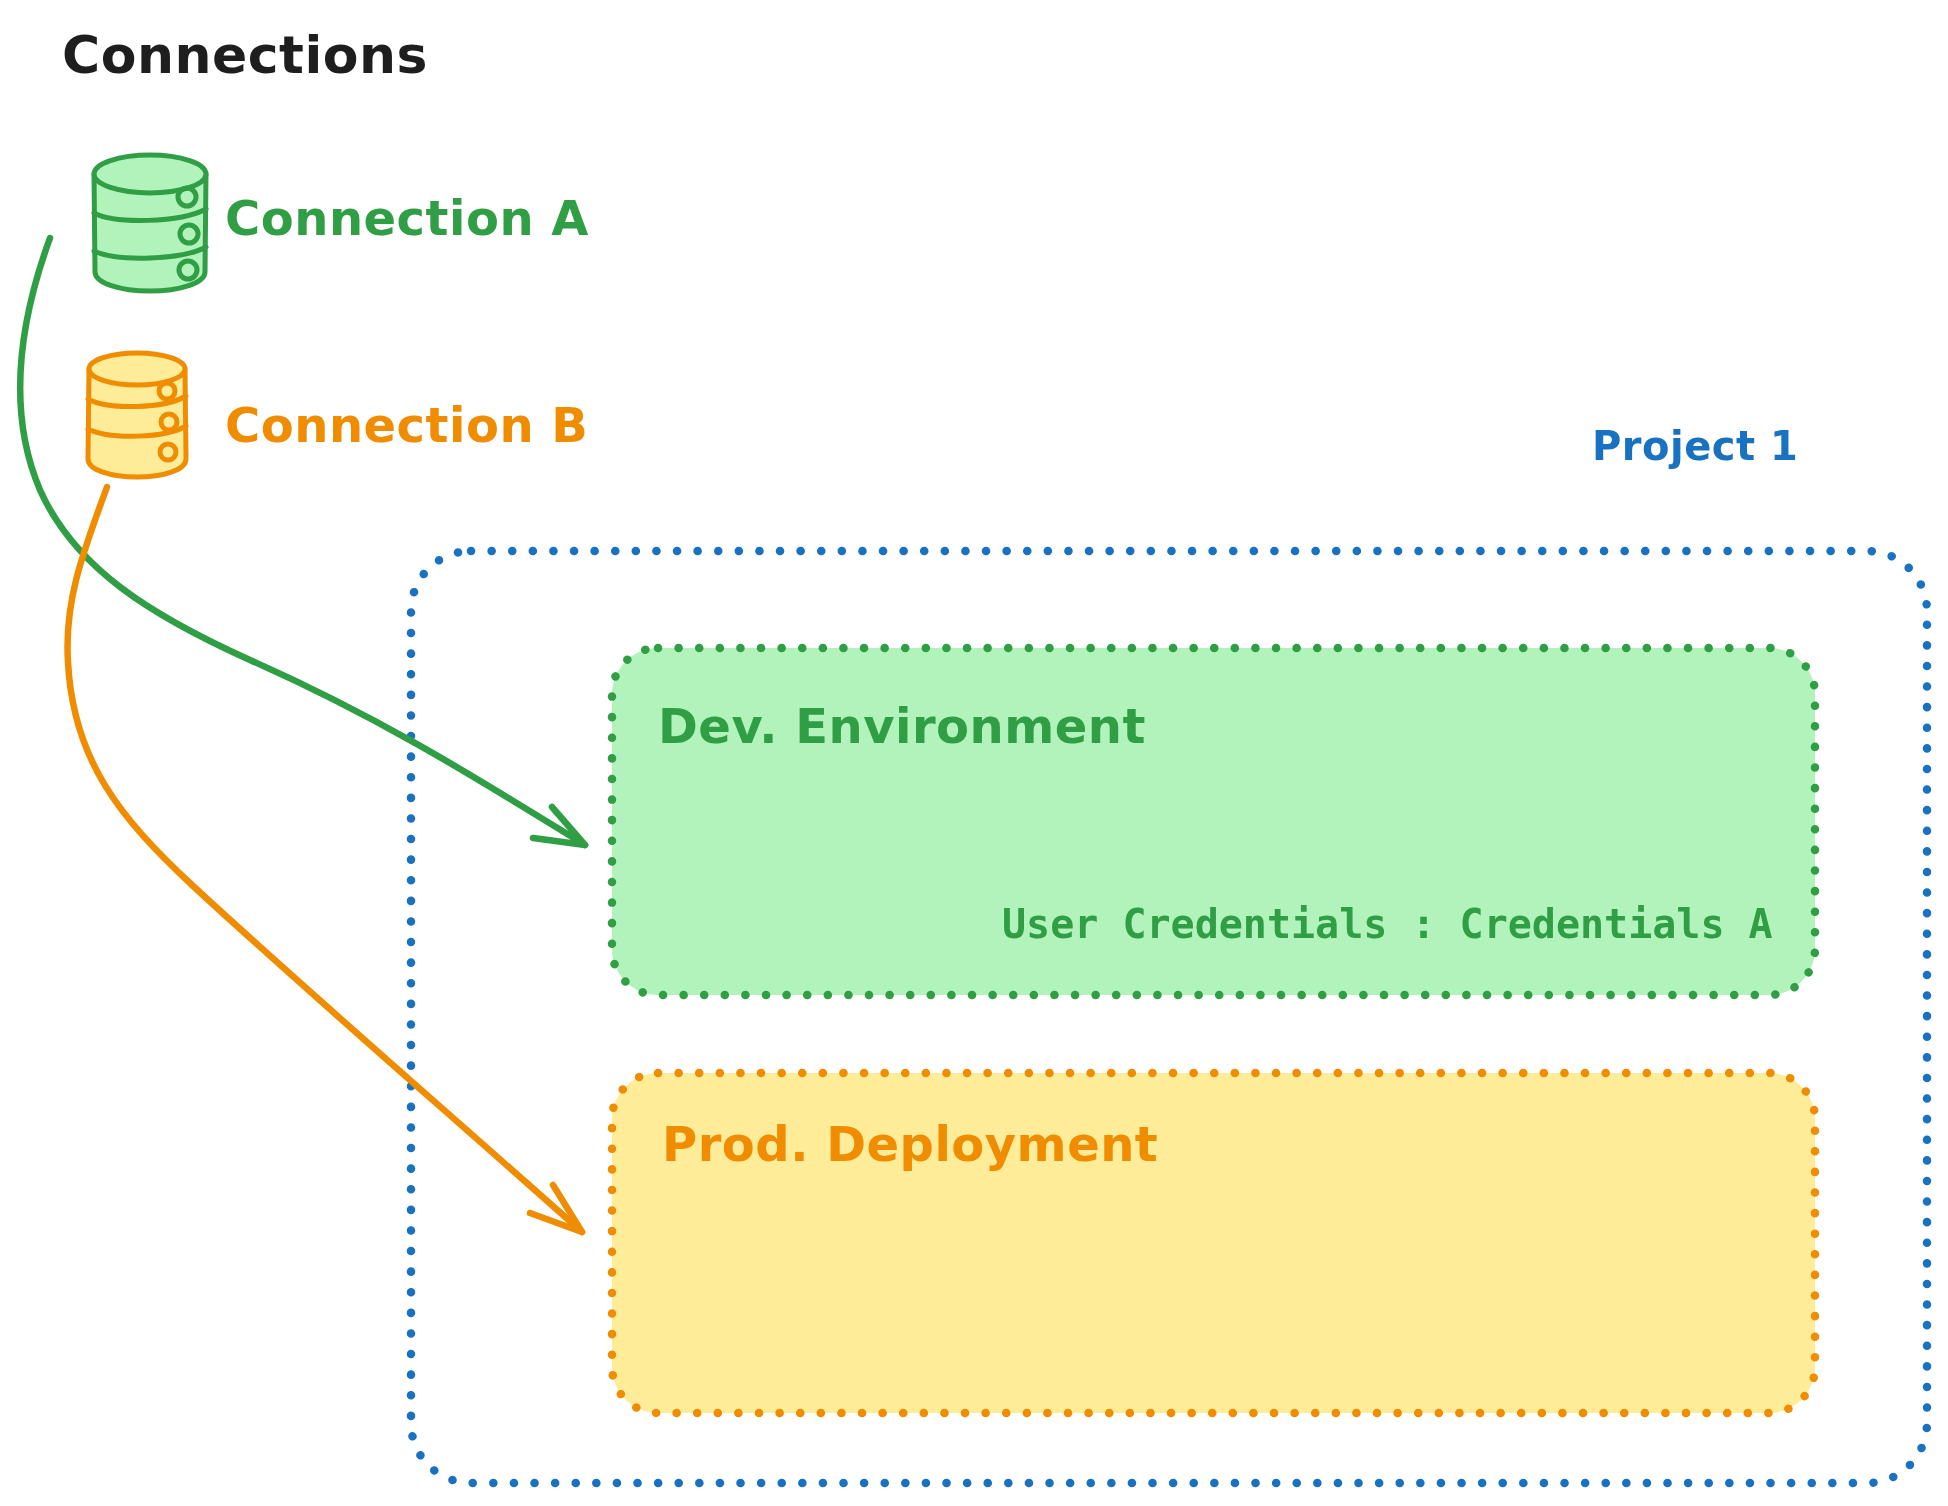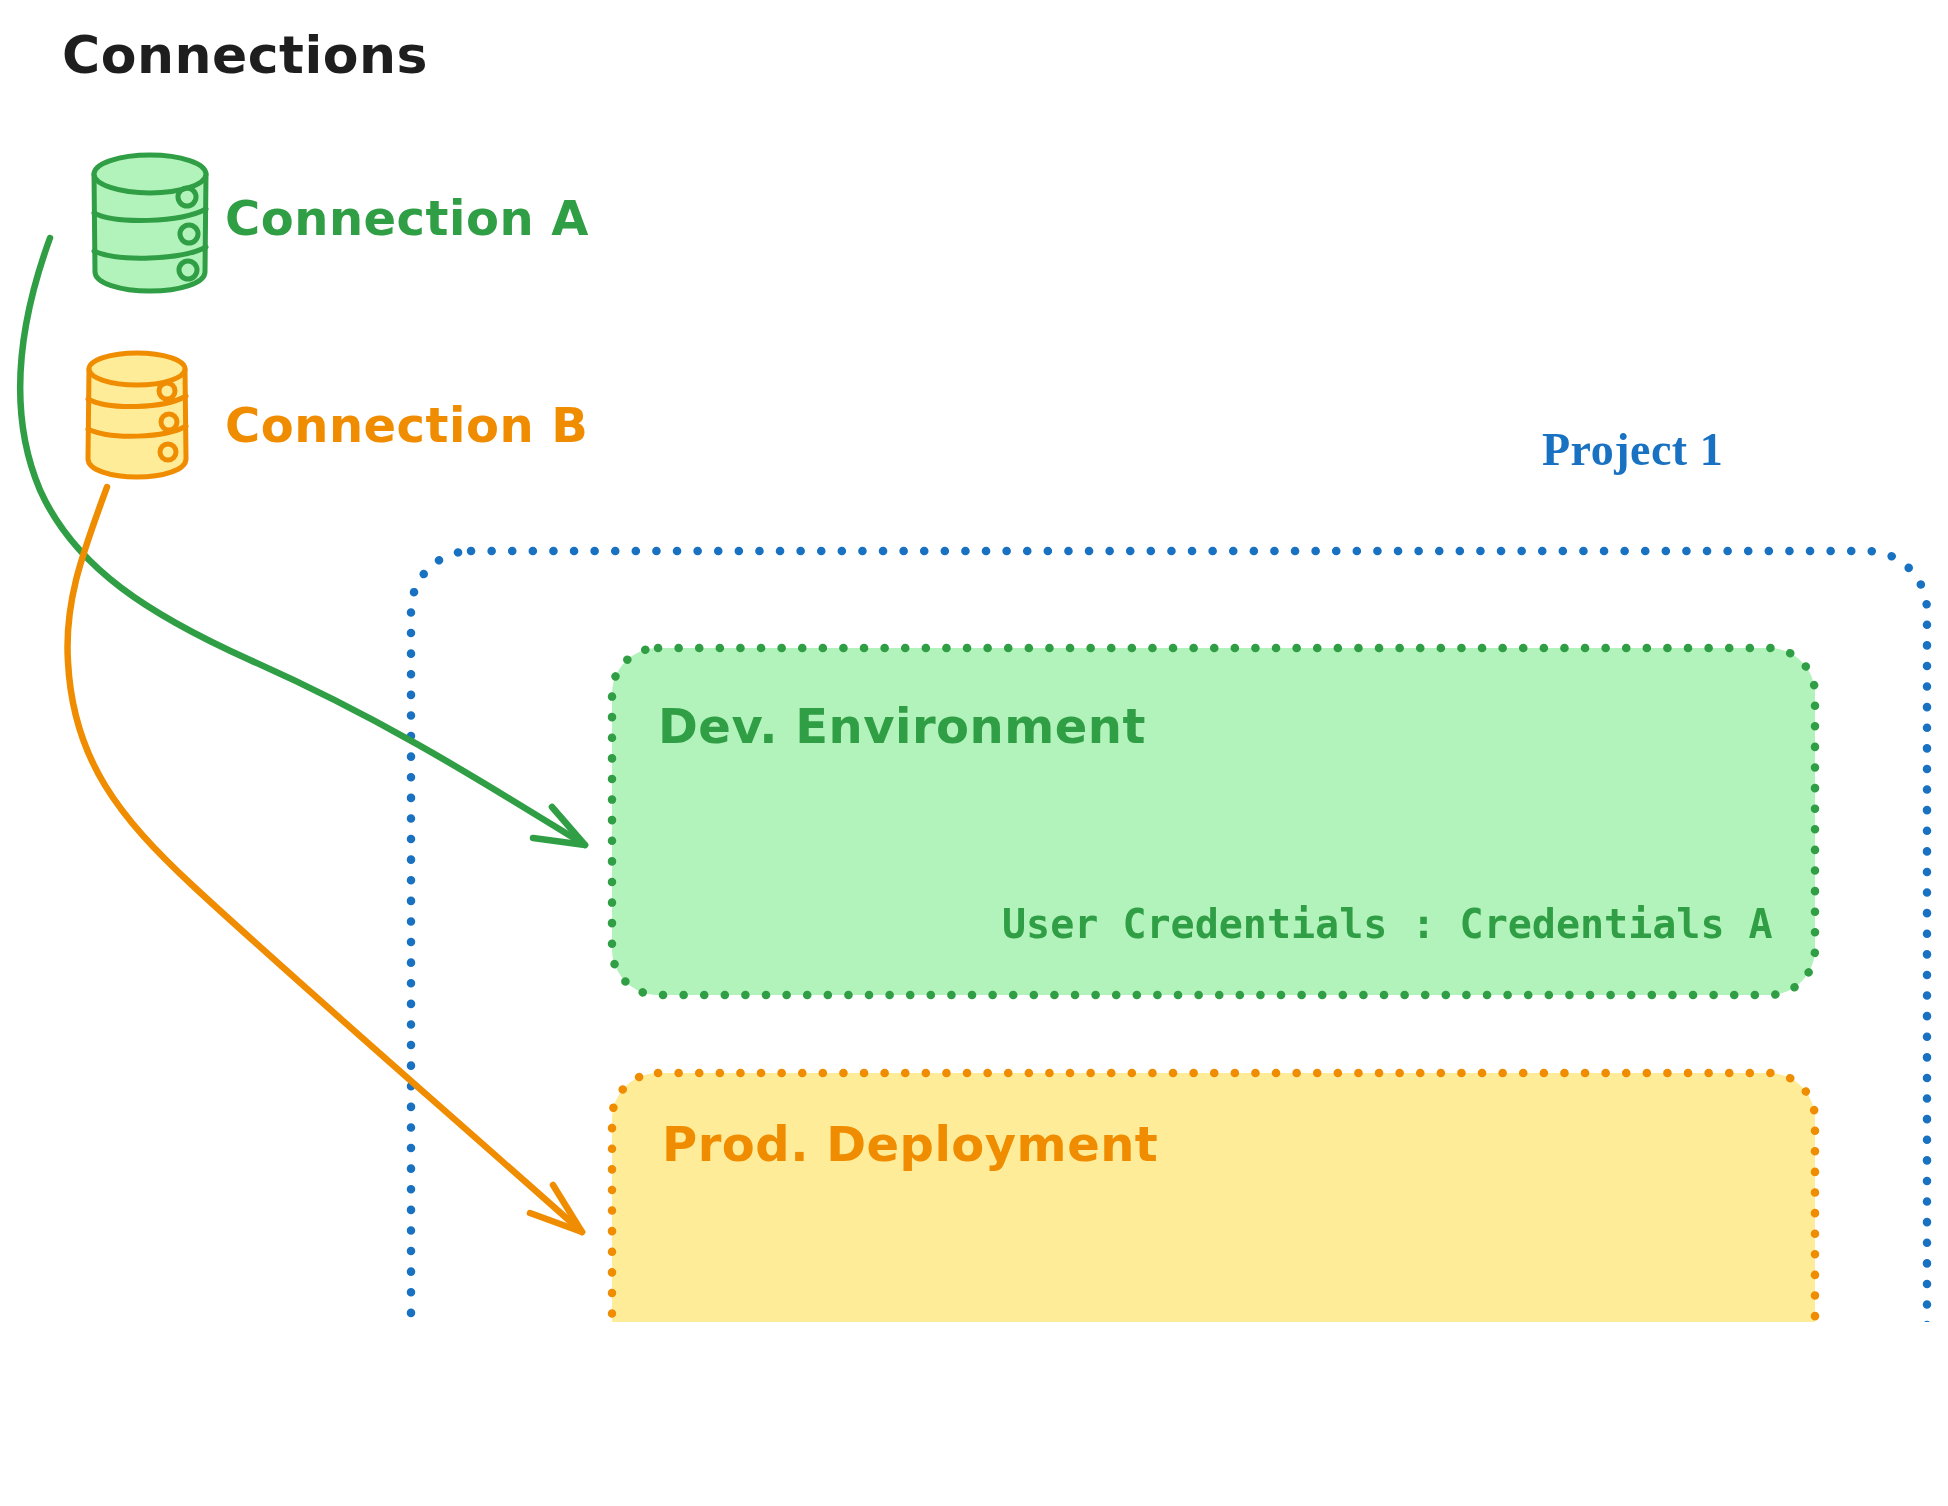--- a/index.html
+++ b/index.html
@@ -1,36 +1,36 @@
 <!DOCTYPE html>
 <html style="--ink: #1e1e1e; --blue: #1971c2; --green: #2f9e44; --green_fill: #b2f2bb; --orange: #f08c00; --orange_fill: #ffec99; --white: #ffffff;"><head>
 <meta charset="utf-8">
 <style>
   html,body{margin:0;padding:0;background:#ffffff;}
   .stage{
     position:relative;
-    width:1948px;height:1322px;
+    width:1948px;height:1506px;
     background:var(--white,#ffffff);
     overflow:hidden;
     font-family:"DejaVu Sans","Liberation Sans",sans-serif;
   }
   .layer{position:absolute;left:0;top:0;width:1948px;height:1506px;}
   .lbl{
     position:absolute;
     white-space:nowrap;
     line-height:1.12;
     font-weight:700;
     letter-spacing:0.5px;
   }
   .hand{font-family:"DejaVu Sans","Liberation Sans",sans-serif;}
   .mono{font-family:"DejaVu Sans Mono","Liberation Mono",monospace;font-weight:700;letter-spacing:0;text-align:center;}
   .t-connections{left:62px;top:26px;font-size:52px;color:var(--ink);}
   .t-conn-a{left:225px;top:192px;font-size:48px;color:var(--green);}
   .t-conn-b{left:225px;top:388px;font-size:48px;color:var(--orange);margin-top:11px;}
-  .t-project{left:1542px;top:424px;font-size:46px;color:var(--blue);font-family:Liberation Serif, serif;}
+  .t-project{left:1592px;top:424px;font-size:40px;color:var(--blue);}
   .t-dev{left:658px;top:700px;font-size:48px;color:var(--green);}
   .t-prod{left:662px;top:1118px;font-size:48px;color:var(--orange);}
   .t-creds-a{left:1002px;top:902px;font-size:40px;color:var(--green);}
   .t-creds-b{left:858px;top:1324px;font-size:40px;color:var(--orange);}
 </style>
 </head>
 <body>
 
 <div class="stage">
 

